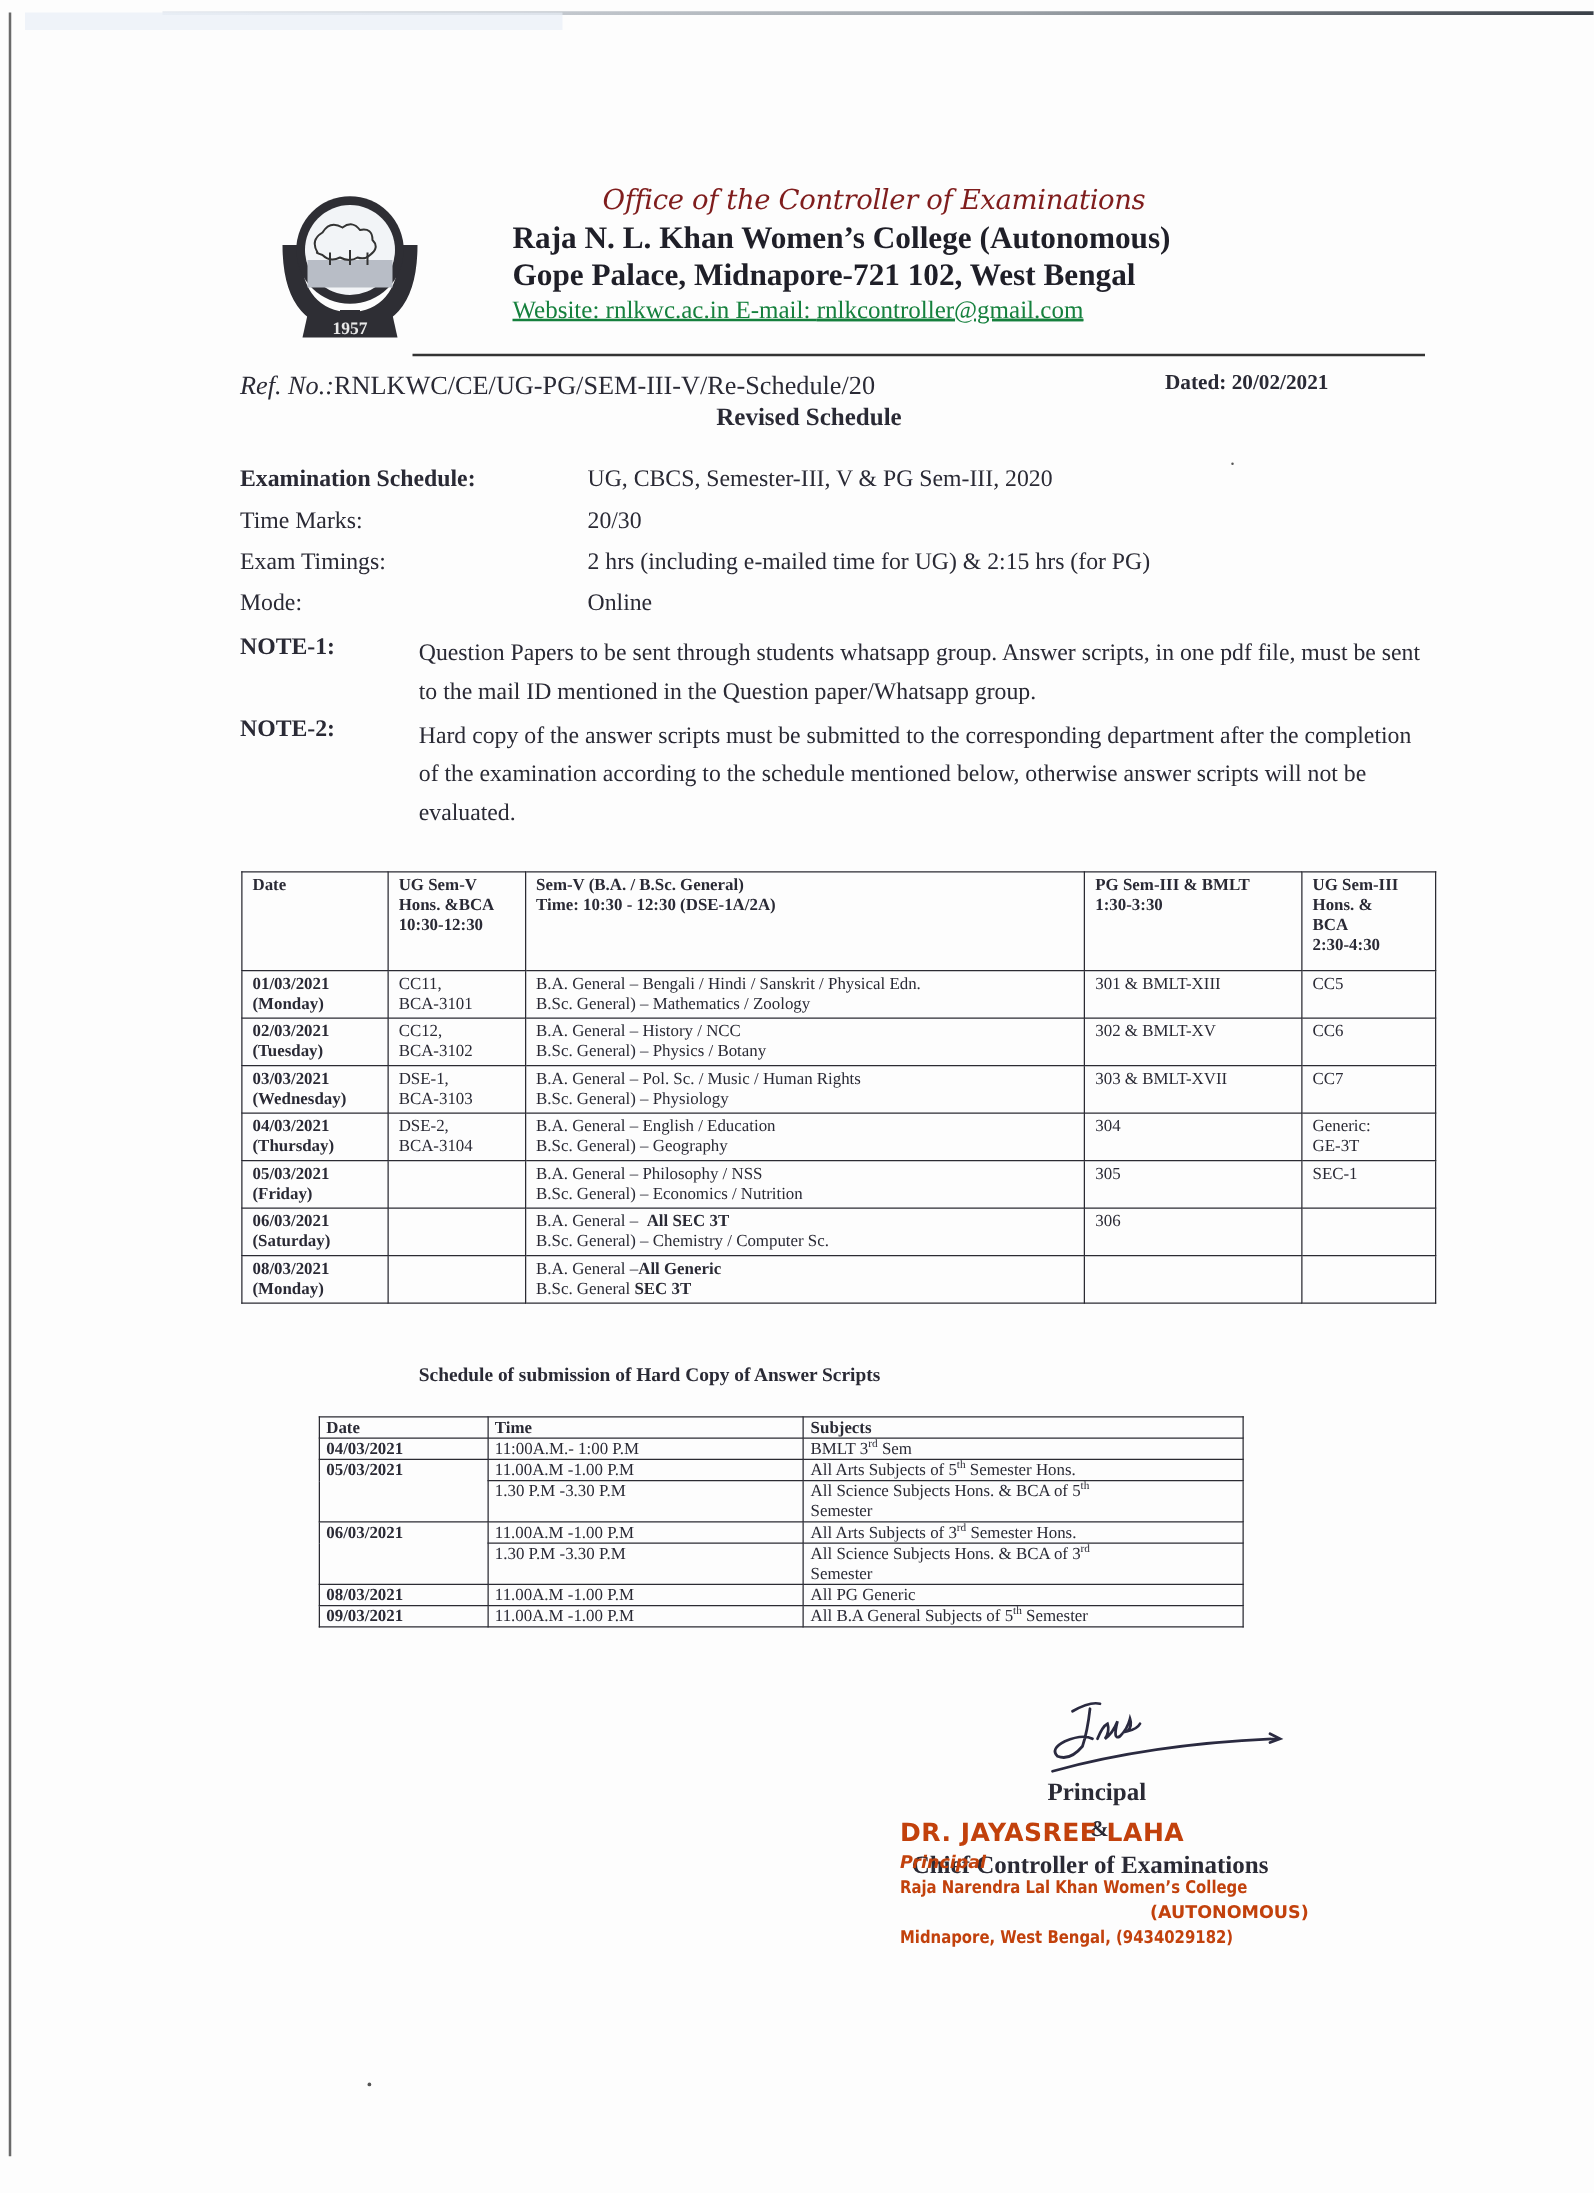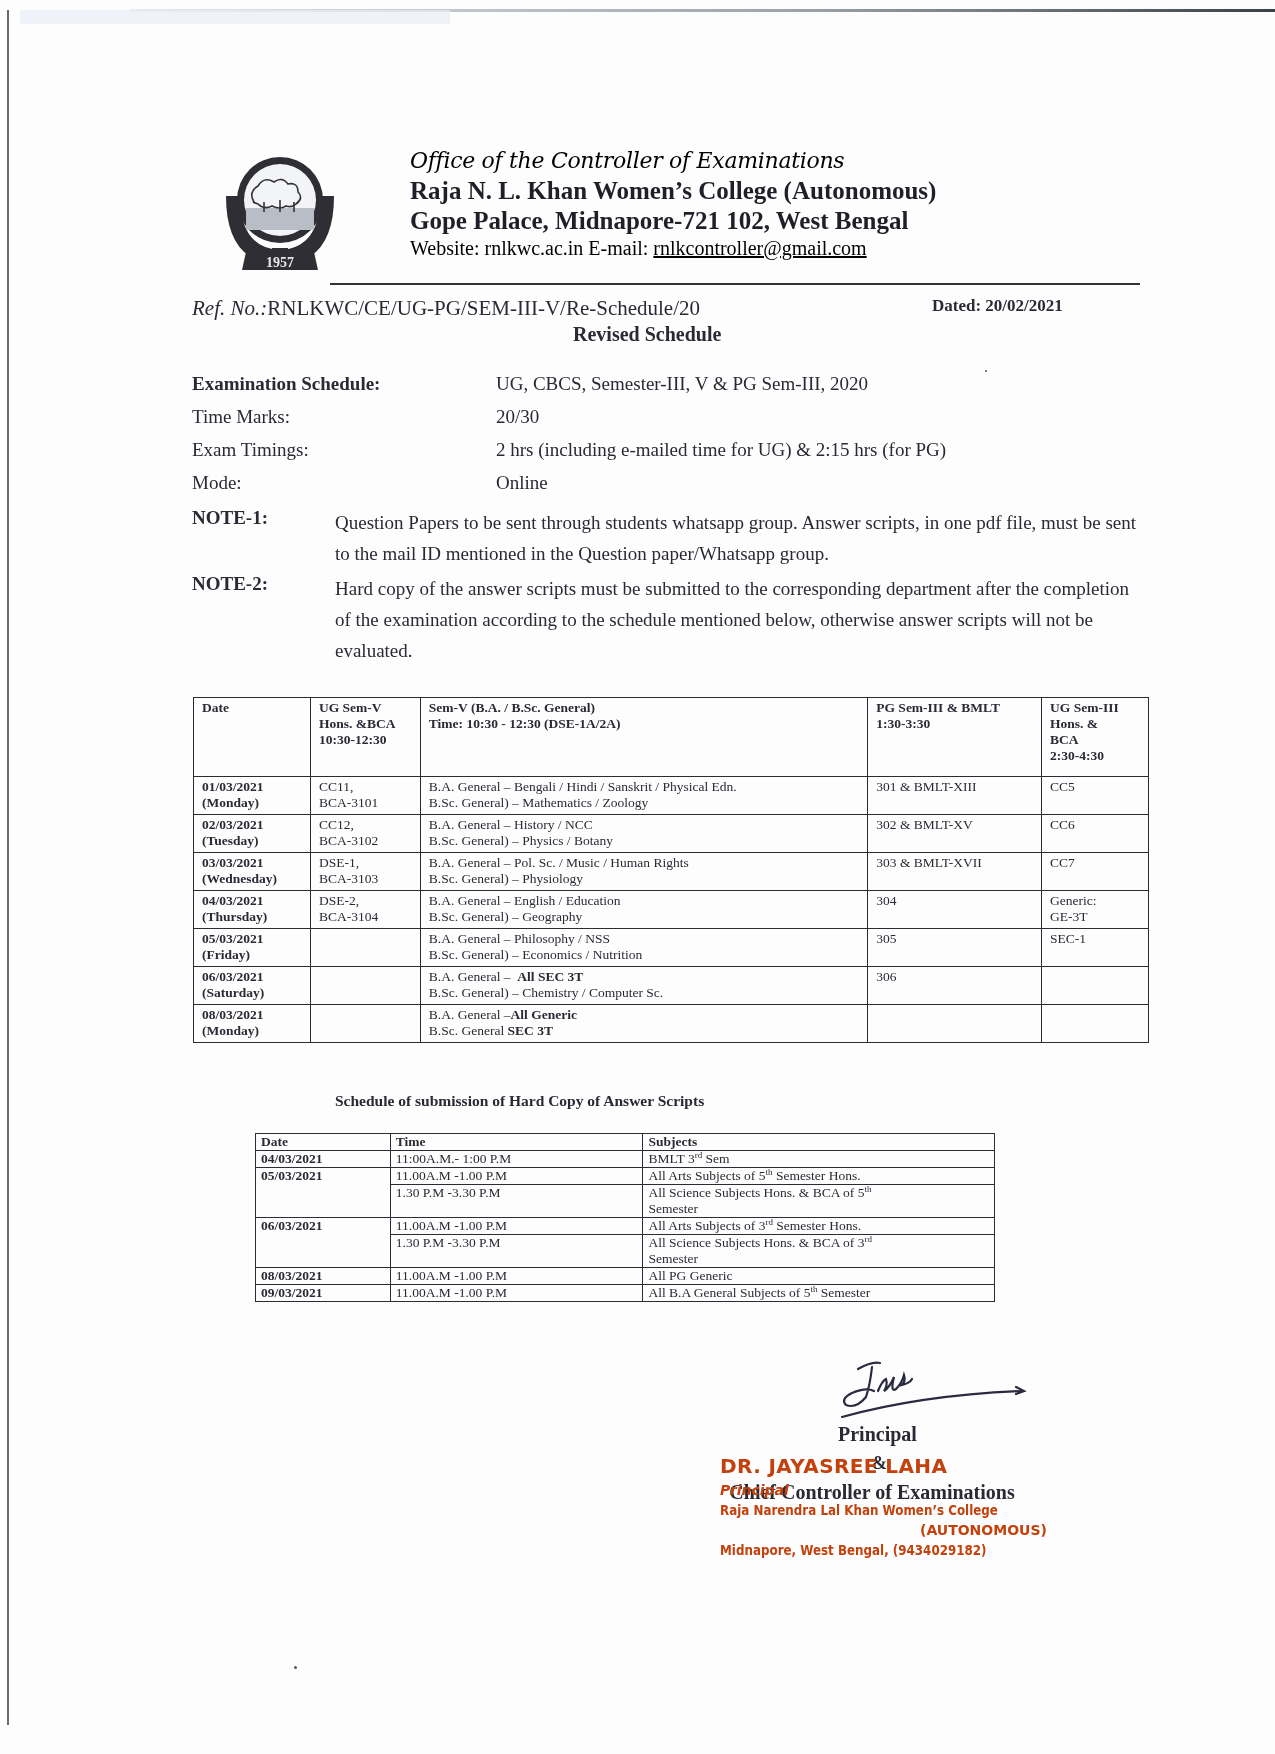--- a/index.html
+++ b/index.html
@@ -7,35 +7,35 @@
     width:1275px; height:1754px; background:#fdfdfd; position:relative; overflow:hidden;
     font-family:"Liberation Serif", serif; color:#2a2a35;
   }
   .scan-edge-left { position:absolute; left:7px; top:10px; width:2px; height:1715px; background:#6a6a6a; }
   .scan-edge-top { position:absolute; left:130px; top:9px; width:1145px; height:3px; background:linear-gradient(to right,#e6eaf0,#9aa0a6 60%,#3a4048); }
   .scan-haze { position:absolute; left:20px; top:10px; width:430px; height:14px; background:#e8eef7; opacity:.7; }
 
   .header { position:absolute; left:220px; top:148px; width:930px; height:135px; }
   .logo { position:absolute; left:0; top:4px; width:120px; height:122px; }
   .header-text { position:absolute; left:190px; top:0; width:760px; }
-  .office-title { font-family:"DejaVu Serif", serif; font-style:italic; font-size:22px; color:#000000; letter-spacing:-0.3px; }
+  .office-title { font-family:"DejaVu Serif", serif; font-style:italic; font-size:22px; margin-left:72px; color:#7f1d1d; letter-spacing:-0.3px; }
   .college-name { font-weight:bold; font-size:25px; margin-top:4px; color:#1f1f28; }
   .college-address { font-weight:bold; font-size:25px; margin-top:2px; color:#1f1f28; }
-  .college-contact { font-size:20px; margin-top:2px; color:#000000; }
+  .college-contact { font-size:20px; margin-top:2px; color:#15803d;text-decoration:underline; }
   .college-contact .email { text-decoration:underline; }
   .header-rule { position:absolute; left:330px; top:283px; width:810px; height:2px; background:#333; }
 
   .ref-line { position:absolute; left:192px; top:296px; font-size:21px; }
   .ref-line .ref-label { font-style:italic; }
   .dated { position:absolute; left:932px; top:296px; font-size:17px; font-weight:bold; }
   .revised { position:absolute; left:573px; top:323px; font-size:20px; font-weight:bold; }
 
   .info-row { position:absolute; left:192px; font-size:19px; }
   .info-label { position:absolute; left:0; white-space:nowrap; }
-  .info-value { position:absolute; left:304px; white-space:nowrap; }
+  .info-value { position:absolute; left:278px; white-space:nowrap; }
   .bold { font-weight:bold; }
 
   .note { position:absolute; left:192px; font-size:19px; width:950px; }
   .note-label { position:absolute; left:0; top:0; font-weight:bold; }
   .note-text { position:absolute; left:143px; top:0; width:810px; line-height:31px; }
 
   table { border-collapse:collapse; position:absolute; }
   .sched { left:193px; top:697px; width:956px; font-size:13.5px; }
   .sched td, .sched th { border:1.6px solid #2b2b33; vertical-align:top; padding:2px 5px 0 8px; text-align:left; line-height:16px; }
   .sched th { font-weight:bold; height:76px; }

